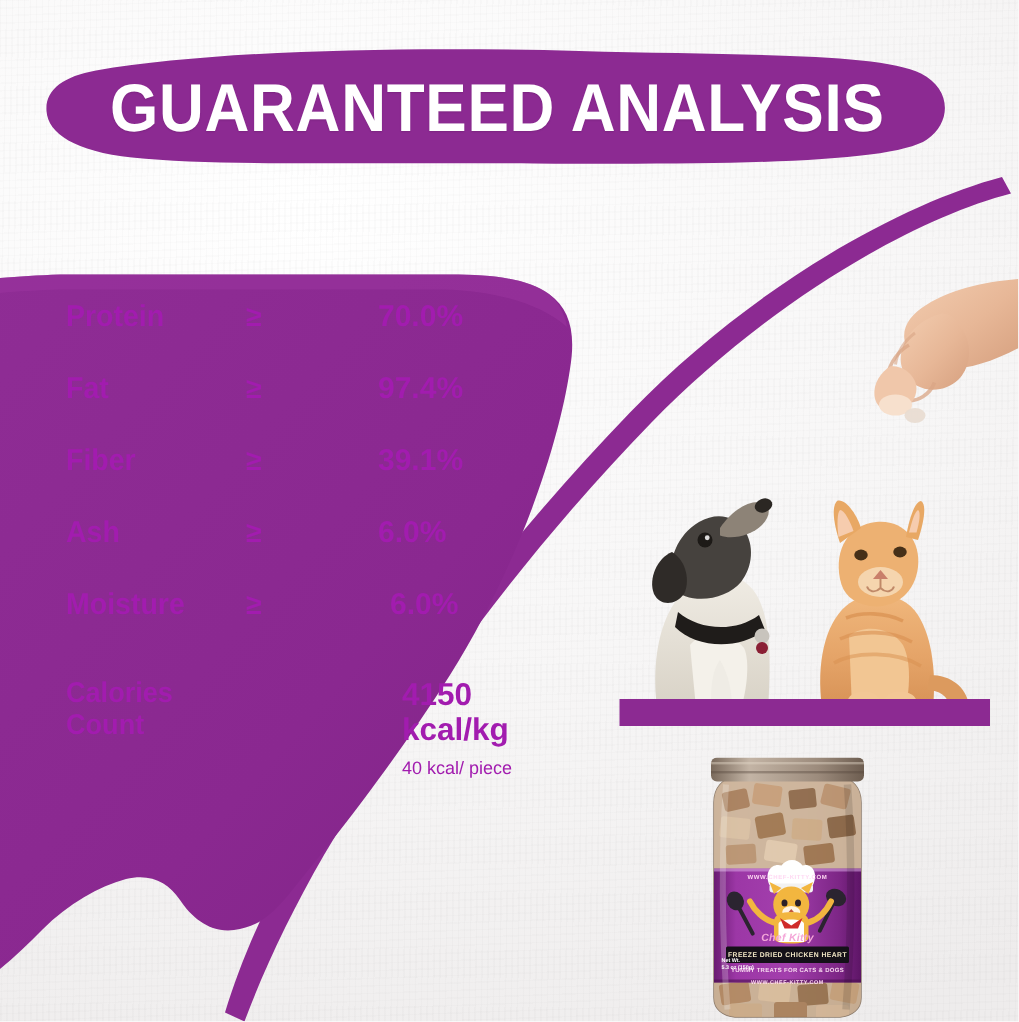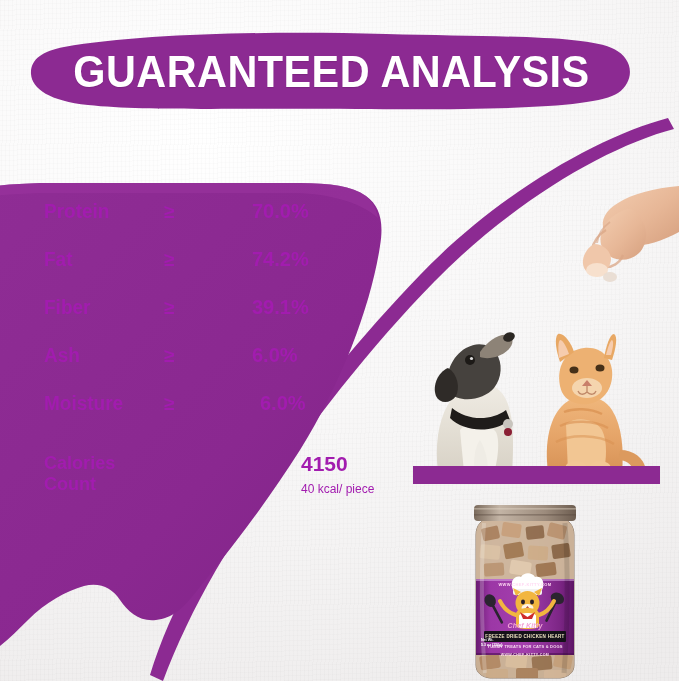--- a/index.html
+++ b/index.html
@@ -74,21 +74,21 @@
 
   
   .cal-row{
     display:flex;margin-top:12px;gap:16px;
   }
   .cal-label{
     width:208px;flex:none;
     font-size:19px;font-weight:bold;line-height:21px;
     transform:scaleX(0.95);transform-origin:left center;
   }
-  .cal-values{flex:1;margin-left:33px;}
+  .cal-values{flex:1;}
   .cal-big{font-size:21px;font-weight:bold;line-height:23px;white-space:nowrap;}
   .cal-small{font-size:12px;font-weight:normal;margin-top:7px;white-space:nowrap;}
 
   
   .hand{position:absolute;left:566px;top:186px;width:113px;height:104px;}
   .hand svg{display:block;}
 
   
   .pets{position:absolute;left:408px;top:300px;width:268px;height:172px;}
   .pets svg{display:block;}
@@ -200,21 +200,21 @@
 
     <div class="row">
       <div class="cell-label">Protein</div>
       <div class="cell-op">≥</div>
       <div class="cell-val">70.0%</div>
     </div>
 
     <div class="row">
       <div class="cell-label">Fat</div>
       <div class="cell-op">≥</div>
-      <div class="cell-val">74.2%</div>
+      <div class="cell-val">97.4%</div>
     </div>
 
     <div class="row">
       <div class="cell-label">Fiber</div>
       <div class="cell-op">≥</div>
       <div class="cell-val">39.1%</div>
     </div>
 
     <div class="row">
       <div class="cell-label">Ash</div>
@@ -228,20 +228,21 @@
       <div class="cell-val">6.0%</div>
     </div>
 
     <div class="cal-row">
       <div class="cal-label">
         <div>Calories</div>
         <div>Count</div>
       </div>
       <div class="cal-values">
         <div class="cal-big">4150</div>
+        <div class="cal-big">kcal/kg</div>
         <div class="cal-small">40 kcal/ piece</div>
       </div>
     </div>
   </div>
 
   <div class="hand">
     <svg width="113" height="104" viewBox="0 0 113 104" xmlns="http://www.w3.org/2000/svg" aria-hidden="true">
       <defs>
         <linearGradient id="skin" x1="0" y1="0" x2="1" y2="1">
           <stop offset="0%" stop-color="#f3cdb0"></stop>

